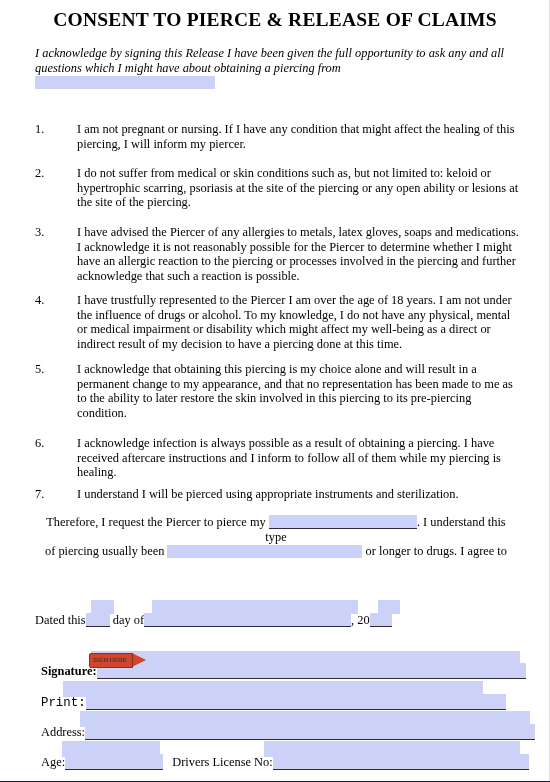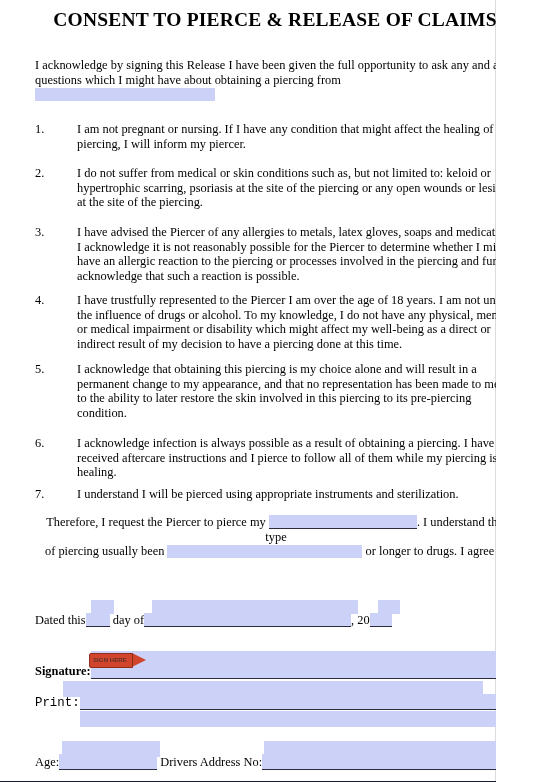--- a/index.html
+++ b/index.html
@@ -2,21 +2,21 @@
 <html><head>
 <meta charset="utf-8">
 <style>
   html, body {
     margin: 0;
     padding: 0;
     background: #ffffff;
   }
   .page {
     position: relative;
-    width: 496px;
+    width: 550px;
     height: 782px;
     background: #ffffff;
     overflow: hidden;
     font-family: "Liberation Serif", "DejaVu Serif", serif;
     color: #000000;
     box-sizing: border-box;
   }
   
   .page-edge-bottom {
     position: absolute;
@@ -49,21 +49,21 @@
 
   .body-block {
     position: absolute;
     left: 35px;
     width: 482px;
     font-size: 12.4px;
     line-height: 14.6px;
     text-align: left;
   }
 
-  .intro { top: 58px; }
+  .intro { top: 46px; font-style: italic; }
 
   
   .clause {
     position: absolute;
     left: 35px;
     width: 484px;
     font-size: 12.4px;
     line-height: 14.6px;
     display: flex;
     align-items: flex-start;
@@ -90,21 +90,21 @@
   }
 
   
   .sigrow {
     position: absolute;
     left: 35px;
     font-size: 12.4px;
     line-height: 16px;
     white-space: nowrap;
   }
-  .sigrow .lbl { font-weight: normal; }
+  .sigrow .lbl { font-weight: normal; margin-left: 6px; }
   .sigrow.bold .lbl { font-weight: bold; }
 
   
   .fill {
     display: inline-block;
     background: #ccd1f7;
     border-bottom: 1px solid #2b2b3d;
     height: 13px;
     vertical-align: -3px;
   }
@@ -188,41 +188,41 @@
     <span class="wash" style="width:180px;"></span><br>
   </div>
 
   <div class="clause" style="top:122px;">
     <span class="clause-num">1.</span>
     <span class="clause-text">I am not pregnant or nursing.  If I have any condition that might affect the healing of this piercing, I will inform my piercer.</span>
   </div>
 
   <div class="clause" style="top:166px;">
     <span class="clause-num">2.</span>
-    <span class="clause-text">I do not suffer from medical or skin conditions such as, but not limited to: keloid or hypertrophic scarring, psoriasis at the site of the piercing or any open wounds or lesions at the site of the piercing.</span>
+    <span class="clause-text">I do not suffer from medical or skin conditions such as, but not limited to: keloid or hypertrophic scarring, psoriasis at the site of the piercing or any open ability or lesions at the site of the piercing.</span>
   </div>
 
   <div class="clause" style="top:225px;">
     <span class="clause-num">3.</span>
     <span class="clause-text">I have advised the Piercer of any allergies to metals, latex gloves, soaps and medications.  I acknowledge it is not reasonably possible for the Piercer to determine whether I might have an allergic reaction to the piercing or processes involved in the piercing and further acknowledge that such a reaction is possible.</span>
   </div>
 
   <div class="clause" style="top:293px;">
     <span class="clause-num">4.</span>
     <span class="clause-text">I have trustfully represented to the Piercer I am over the age of 18 years.  I am not under the influence of drugs or alcohol.   To my knowledge, I do not have any physical, mental or medical impairment or disability which might affect my well-being as a direct or indirect result of my decision to have a piercing done at this time.</span>
   </div>
 
   <div class="clause" style="top:362px;">
     <span class="clause-num">5.</span>
     <span class="clause-text">I acknowledge that obtaining this piercing is my choice alone and will result in a permanent change to my appearance, and that no representation has been made to me as to the ability to later restore the skin involved in this piercing to its pre-piercing condition.</span>
   </div>
 
   <div class="clause" style="top:436px;">
     <span class="clause-num">6.</span>
-    <span class="clause-text">I acknowledge infection is always possible as a result of obtaining a piercing. I have received aftercare instructions and I pierce to follow all of them while my piercing is healing.</span>
+    <span class="clause-text">I acknowledge infection is always possible as a result of obtaining a piercing. I have received aftercare instructions and I inform to follow all of them while my piercing is healing.</span>
   </div>
 
   <div class="clause" style="top:487px;">
     <span class="clause-num">7.</span>
     <span class="clause-text">I understand I will be pierced using appropriate instruments and sterilization.</span>
   </div>
 
   <div class="body-block therefore">
     <span>Therefore, I request the Piercer to pierce my</span>
     <span class="fill" style="width:148px;"></span><span>.  I understand this type</span><br>
@@ -250,21 +250,24 @@
   <div class="sigrow bold" style="top:663px;">
     <span class="lbl">Signature:</span><span class="fill-row" style="width:429px;"></span>
   </div>
 
   <div class="wash-block" style="left:63px; top:681px; width:420px; height:16px;"></div>
   <div class="sigrow" style="top:694px;font-family:Liberation Mono, monospace;">
     <span class="lbl">Print:</span><span class="fill-row" style="width:420px;"></span>
   </div>
 
   <div class="wash-block" style="left:80px; top:711px; width:450px; height:16px;"></div>
+  <div class="sigrow" style="top:724px;">
+    <span class="lbl">Address:</span><span class="fill-row" style="width:450px;"></span>
+  </div>
 
   <div class="wash-block" style="left:62px; top:741px; width:98px; height:16px;"></div>
   <div class="wash-block" style="left:264px; top:741px; width:256px; height:16px;"></div>
   <div class="sigrow" style="top:754px;">
     <span class="lbl">Age:</span><span class="fill-row" style="width:98px;"></span>
-    <span class="lbl">Drivers Address No:</span><span class="fill-row" style="width:256px;"></span>
+    <span class="lbl">Drivers License No:</span><span class="fill-row" style="width:256px;"></span>
   </div>
 
 </div>
 
 </body></html>

